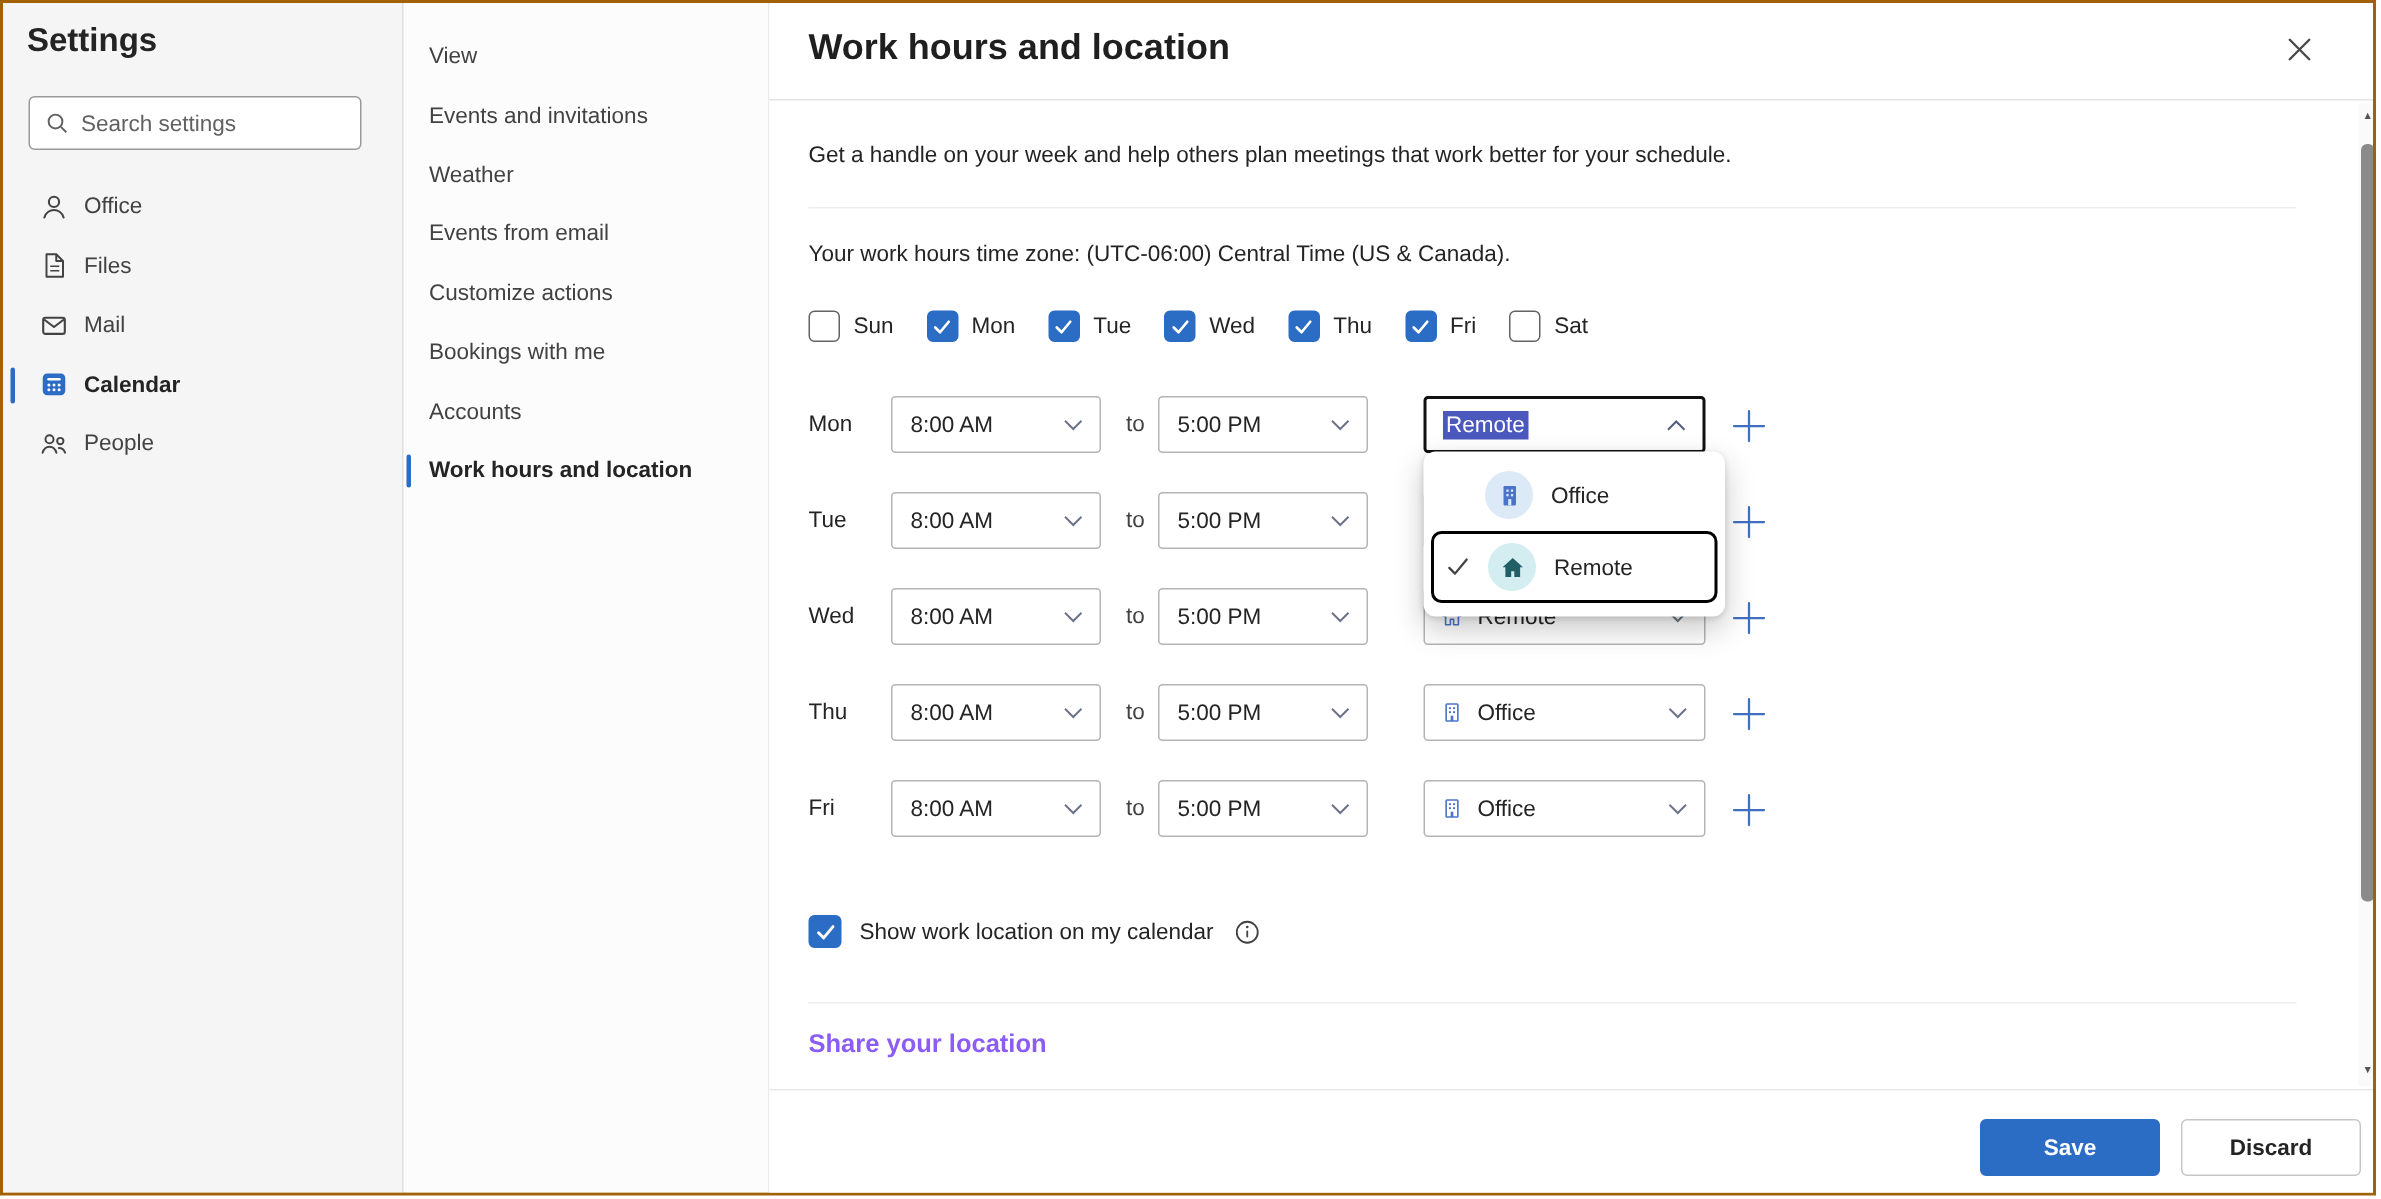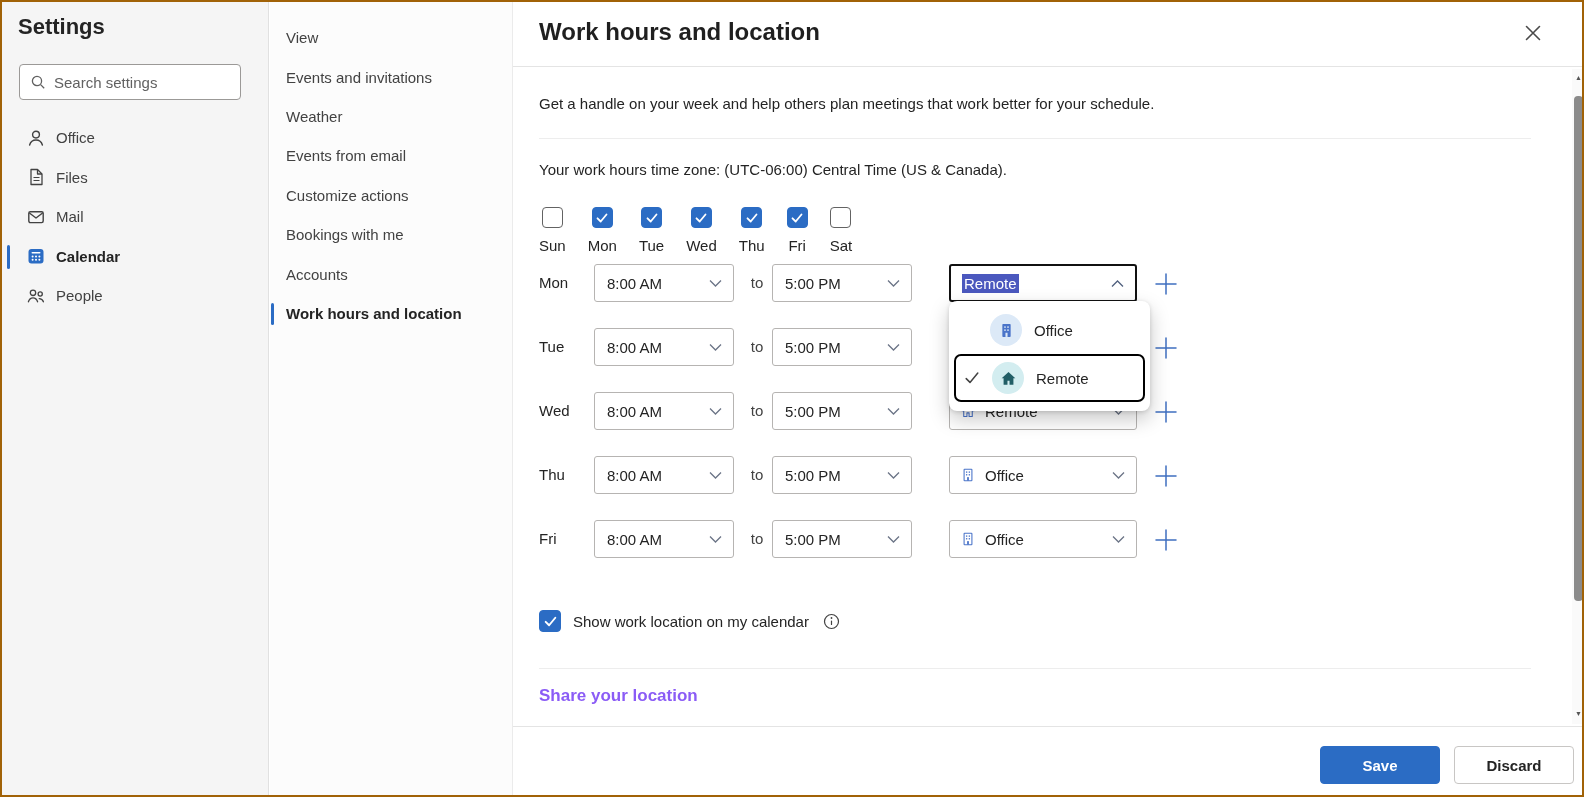--- a/index.html
+++ b/index.html
@@ -34,21 +34,21 @@
   .div-top { left:0; top:64px; width:1073px; }
   .div-desc { left:26px; top:136px; width:992px; background:#ededed; }
   .div-show { left:26px; top:666px; width:992px; background:#ededed; }
   .div-foot { left:0; top:724px; width:1073px; }
 
   .desc { position:absolute; left:26px; top:93px; font-size:15px; color:#242424; }
   .tz   { position:absolute; left:26px; top:159px; font-size:15px; color:#242424; }
 
   
   .daysrow { position:absolute; left:26px; top:205px; display:flex; align-items:center; gap:22px; }
-  .daygrp { display:flex; align-items:center; gap:9px;flex-direction:column; }
+  .daygrp { display:flex; align-items:center; gap:9px; }
   .cbx { width:21px; height:21px; border-radius:4px; border:1px solid #636363; background:#fff; display:flex; align-items:center; justify-content:center; cursor:pointer; }
   .cbx.checked { background:#2b6cc4; border-color:#2b6cc4; }
   .daylabel { font-size:15px; color:#242424; }
 
   
   .trow { position:absolute; left:26px; width:680px; height:38px; }
   .trow .dlabel { position:absolute; left:0; top:0; line-height:38px; font-size:15px; color:#242424; }
   .sel { position:absolute; top:0; height:38px; background:#fff; border:1px solid #b6b4b2; border-radius:3px; display:flex; align-items:center; cursor:pointer; }
   .sel-start { left:55px; width:140px; }
   .sel-end   { left:233px; width:140px; }

